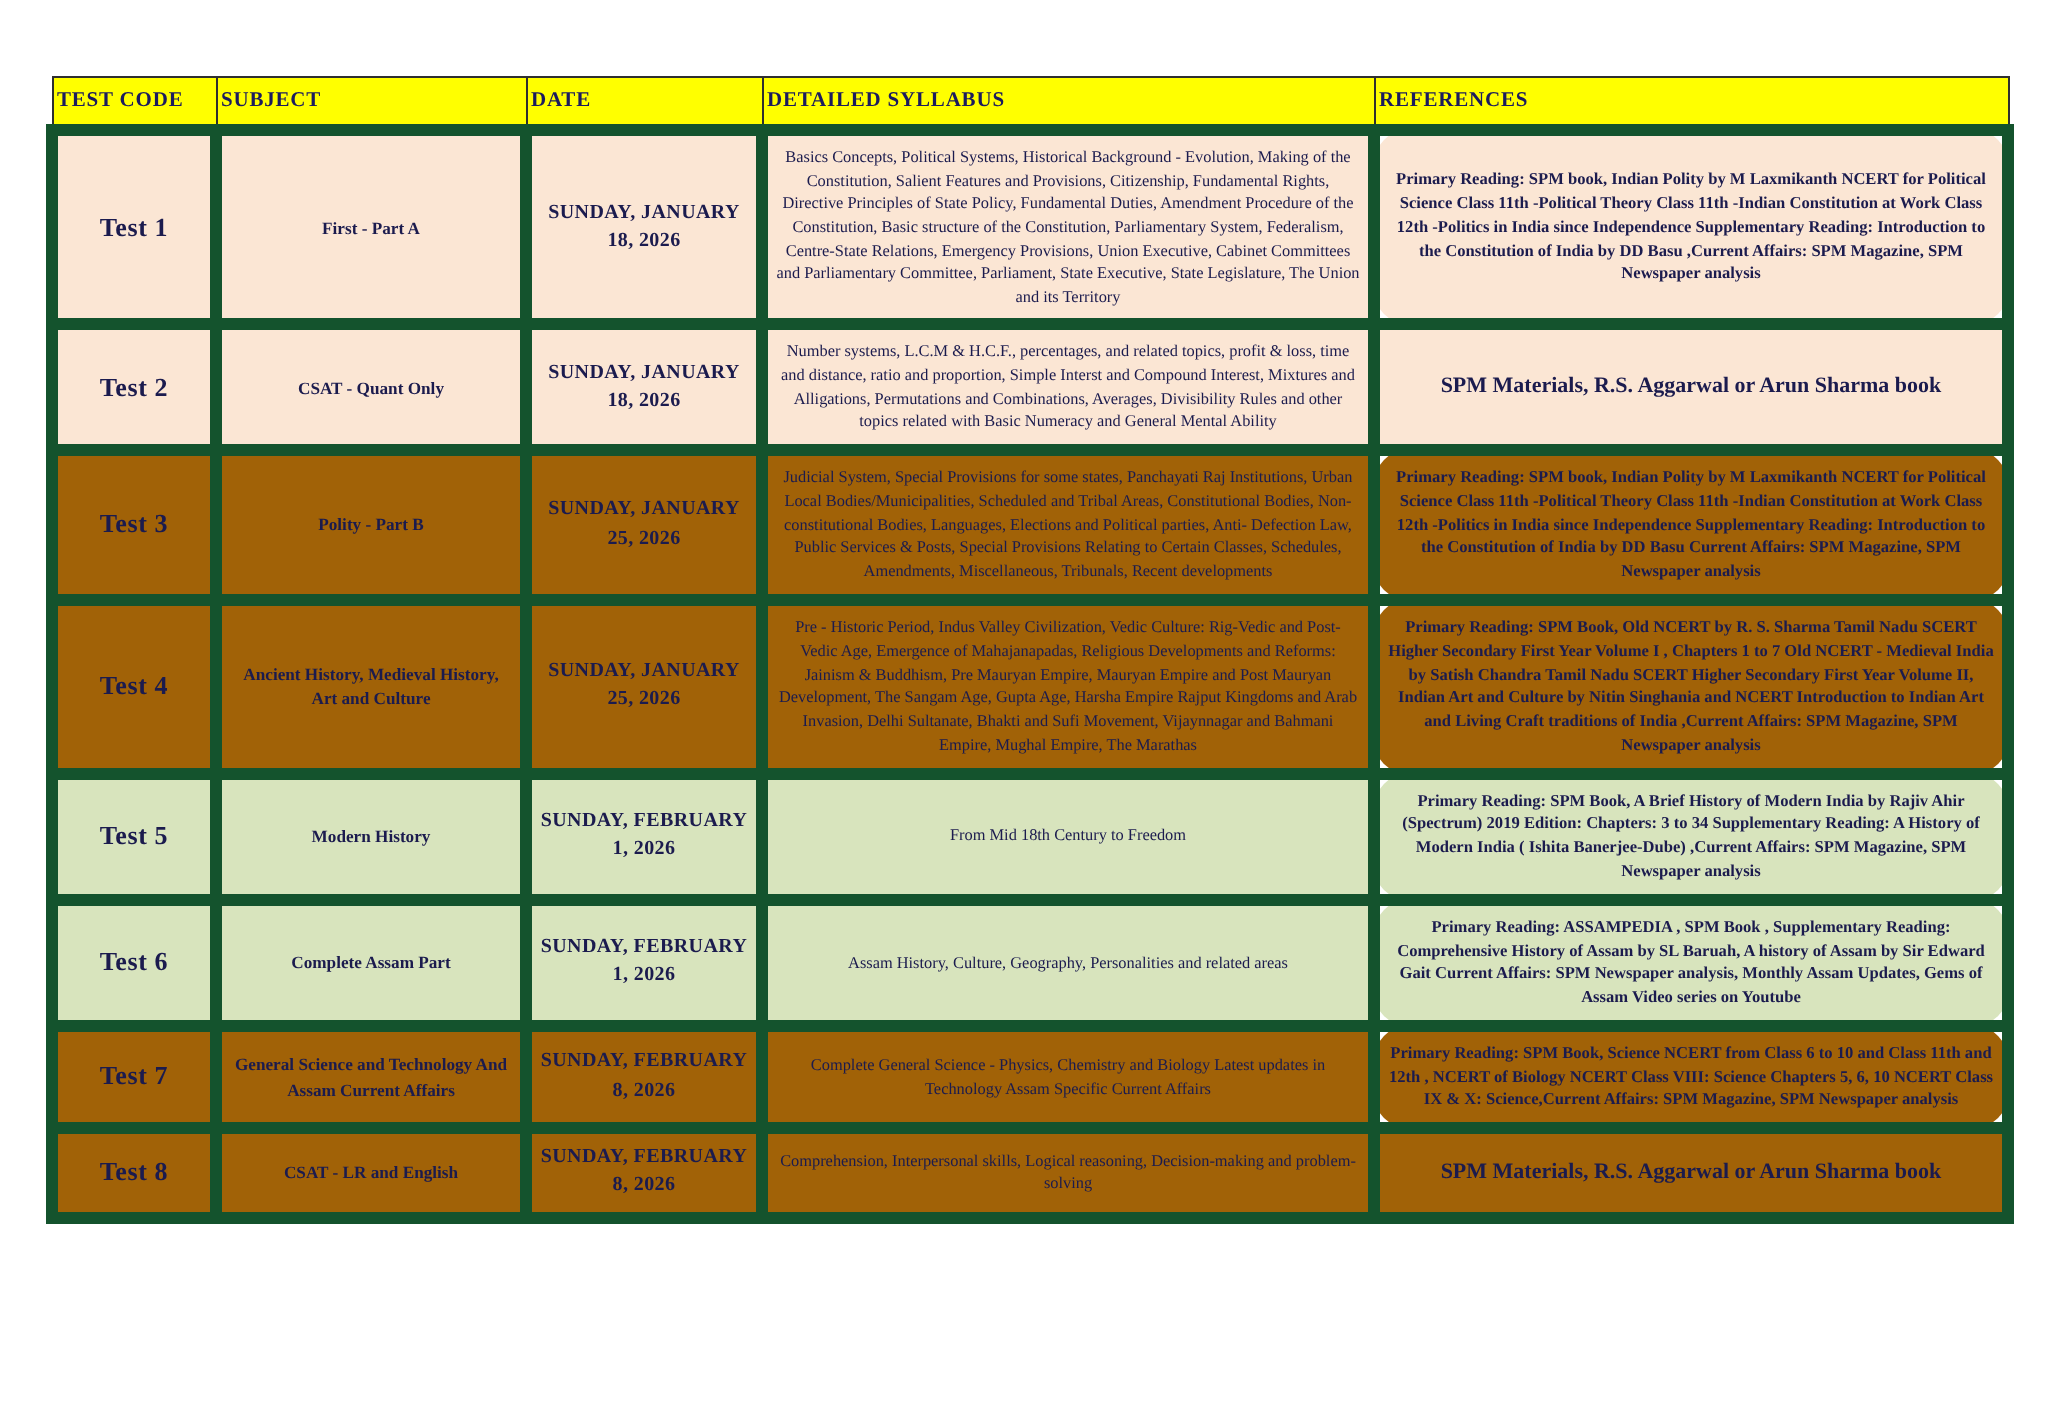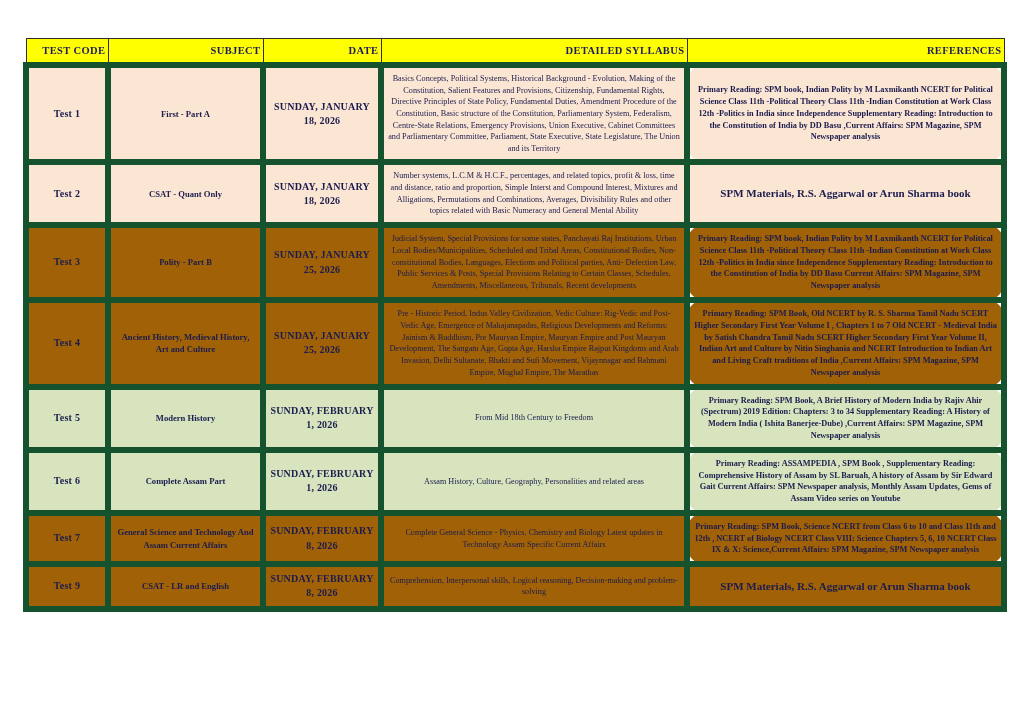--- a/index.html
+++ b/index.html
@@ -31,40 +31,40 @@
   table.syllabus col.c-date    { width: 118px; }
   table.syllabus col.c-syll    { width: 306px; }
   table.syllabus col.c-ref     { width: 317px; }
 
   thead th {
     background: #ffff00;
     color: #1b1b5e;
     font-weight: bold;
     font-size: 10.5px;
     letter-spacing: 0.4px;
-    text-align: right;
+    text-align: left;
     vertical-align: middle;
     padding: 4px 2px;
     border: 1px solid #2f2f2f;
     height: 15px;
   }
   tbody td {
     border: 6px solid #14532d;
     vertical-align: middle;
     text-align: center;
     padding: 5px 4px;
     font-size: 8.3px;
     line-height: 1.42;
     color: #1b1b4e;
   }
   td.code, td.subject, td.date {
     font-weight: bold;
     font-size: 8.6px;
   }
-  td.code { font-size: 10px; letter-spacing: 0.3px; }
+  td.code { font-size: 13px; letter-spacing: 0.3px; }
   td.date { font-size: 10px; letter-spacing: 0.2px; }
   td.syllabus-cell {
     font-weight: normal;
     font-size: 8.2px;
   }
   td.ref-cell {
     font-weight: bold;
     font-size: 8.3px;
     border-radius: 17px;
   }
@@ -142,21 +142,21 @@
           <td class="ref-cell">Primary Reading: ASSAMPEDIA , SPM Book , Supplementary Reading: Comprehensive History of Assam by SL Baruah, A history of Assam by Sir Edward Gait Current Affairs: SPM Newspaper analysis, Monthly Assam Updates, Gems of Assam Video series on Youtube</td>
         </tr>
         <tr class="tint-blue">
           <td class="code">Test 7</td>
           <td class="subject">General Science and Technology And Assam Current Affairs</td>
           <td class="date">SUNDAY, FEBRUARY 8, 2026</td>
           <td class="syllabus-cell">Complete General Science - Physics, Chemistry and Biology Latest updates in Technology Assam Specific Current Affairs</td>
           <td class="ref-cell">Primary Reading: SPM Book, Science NCERT from Class 6 to 10 and Class 11th and 12th , NCERT of Biology NCERT Class VIII: Science Chapters 5, 6, 10 NCERT Class IX &amp; X: Science,Current Affairs: SPM Magazine, SPM Newspaper analysis</td>
         </tr>
         <tr class="tint-blue">
-          <td class="code">Test 9</td>
+          <td class="code">Test 8</td>
           <td class="subject">CSAT - LR and English</td>
           <td class="date">SUNDAY, FEBRUARY 8, 2026</td>
           <td class="syllabus-cell">Comprehension, Interpersonal skills, Logical reasoning, Decision-making and problem-solving</td>
           <td class="ref-plain">SPM Materials,  R.S. Aggarwal or Arun Sharma book</td>
         </tr>
       </tbody>
   </table>
 </div>
 
 </body></html>

